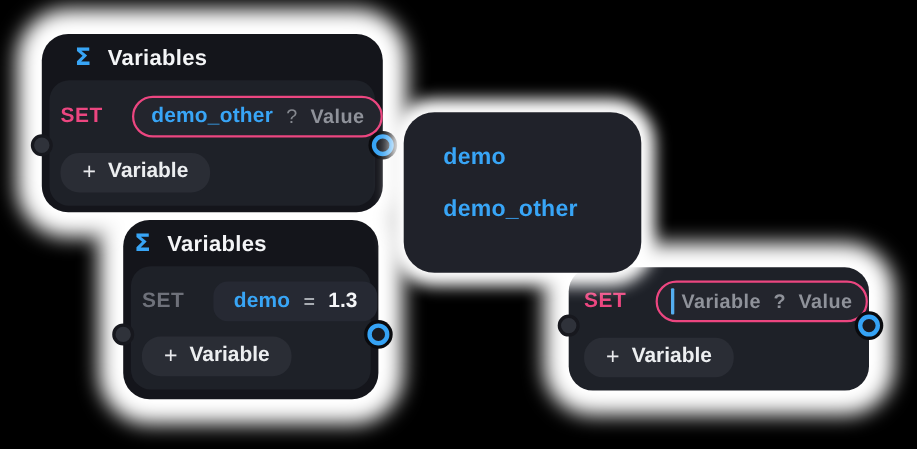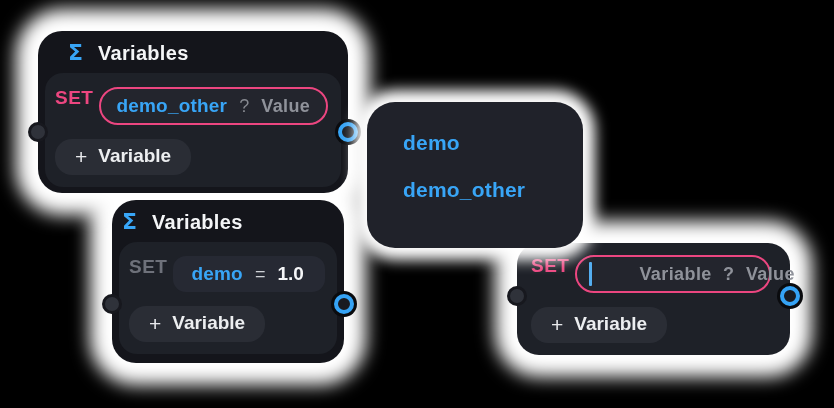--- a/index.html
+++ b/index.html
@@ -27,40 +27,40 @@
     font-family:"DejaVu Sans","Liberation Sans",sans-serif;
   }
   .node-title{font-size:20px;font-weight:700;letter-spacing:.3px;color:#f4f5f7;text-align:right;}
   .node-body{
     background:#1e2128;border-radius:18px;margin:0 7px 7px;
     padding:14px 12px 12px 10px;
   }
   .body-only{ 
     background:#1e2128;border-radius:22px;padding:12px 14px;
   }
-  .set-row{display:flex;gap:6px;}
+  .set-row{display:flex;align-items:center;gap:27px;}
   .set-label{font-size:19px;font-weight:700;letter-spacing:.5px;}
   .set-pink{color:#ec4680;}
   .set-gray{color:#6e717a;}
   .var-field{
     height:38px;border-radius:19px;display:flex;align-items:center;
     gap:12px;padding:0 15px;box-sizing:border-box;background:#23252d;
   }
   .field-focused{border:2px solid #ec4680;}
   .field-plain{height:36px;border-radius:13px;background:#262933;padding:0 18px;}
   .var-name{color:#38a5f6;font-size:19px;font-weight:700;letter-spacing:.2px;}
   .qmark{color:#85888f;font-size:18px;font-weight:400;}
   .muted{color:#8f929a;font-size:18px;font-weight:700;letter-spacing:.4px;}
   .eq{color:#ced1d6;font-size:18px;font-weight:500;}
   .val-white{color:#f5f6f8;font-size:19px;font-weight:700;}
   .caret{
     width:3px;height:24px;background:#54aef0;border-radius:1px;
     margin-right:-6px;flex:0 0 auto;
   }
-  .placeholder-text{word-spacing:6px;white-space:nowrap;margin-left:41px;}
+  .placeholder-text{word-spacing:6px;white-space:nowrap;}
   .add-btn{
     display:inline-flex;align-items:center;gap:11px;background:#2a2d35;
     border:none;border-radius:17px;padding:6px 20px 8px;margin-top:14px;
     font-size:19px;font-weight:600;color:#eceef0;cursor:pointer;
     font-family:inherit;
   }
   .plus{font-size:21px;font-weight:500;line-height:1;color:#e8e9ec;}
   
   .port{position:absolute;border-radius:50%;box-sizing:content-box;}
   .port-dark{
@@ -122,21 +122,21 @@
   <div class="node-header">
     <span class="sigma">Σ</span>
     <span class="node-title">Variables</span>
   </div>
   <div class="node-body">
     <div class="set-row">
       <span class="set-label set-gray">SET</span>
       <div class="var-field field-plain" style="width:153px;">
         <span class="var-name">demo</span>
         <span class="eq">=</span>
-        <span class="val-white">1.0</span>
+        <span class="val-white">1.3</span>
       </div>
     </div>
     <button class="add-btn">
       <span class="plus">+</span>
       <span>Variable</span>
     </button>
   </div>
   <span class="port port-dark" style="left:-10px;top:94px;"></span>
   <span class="port port-blue" style="right:-10px;top:94px;"></span>
 </div>

